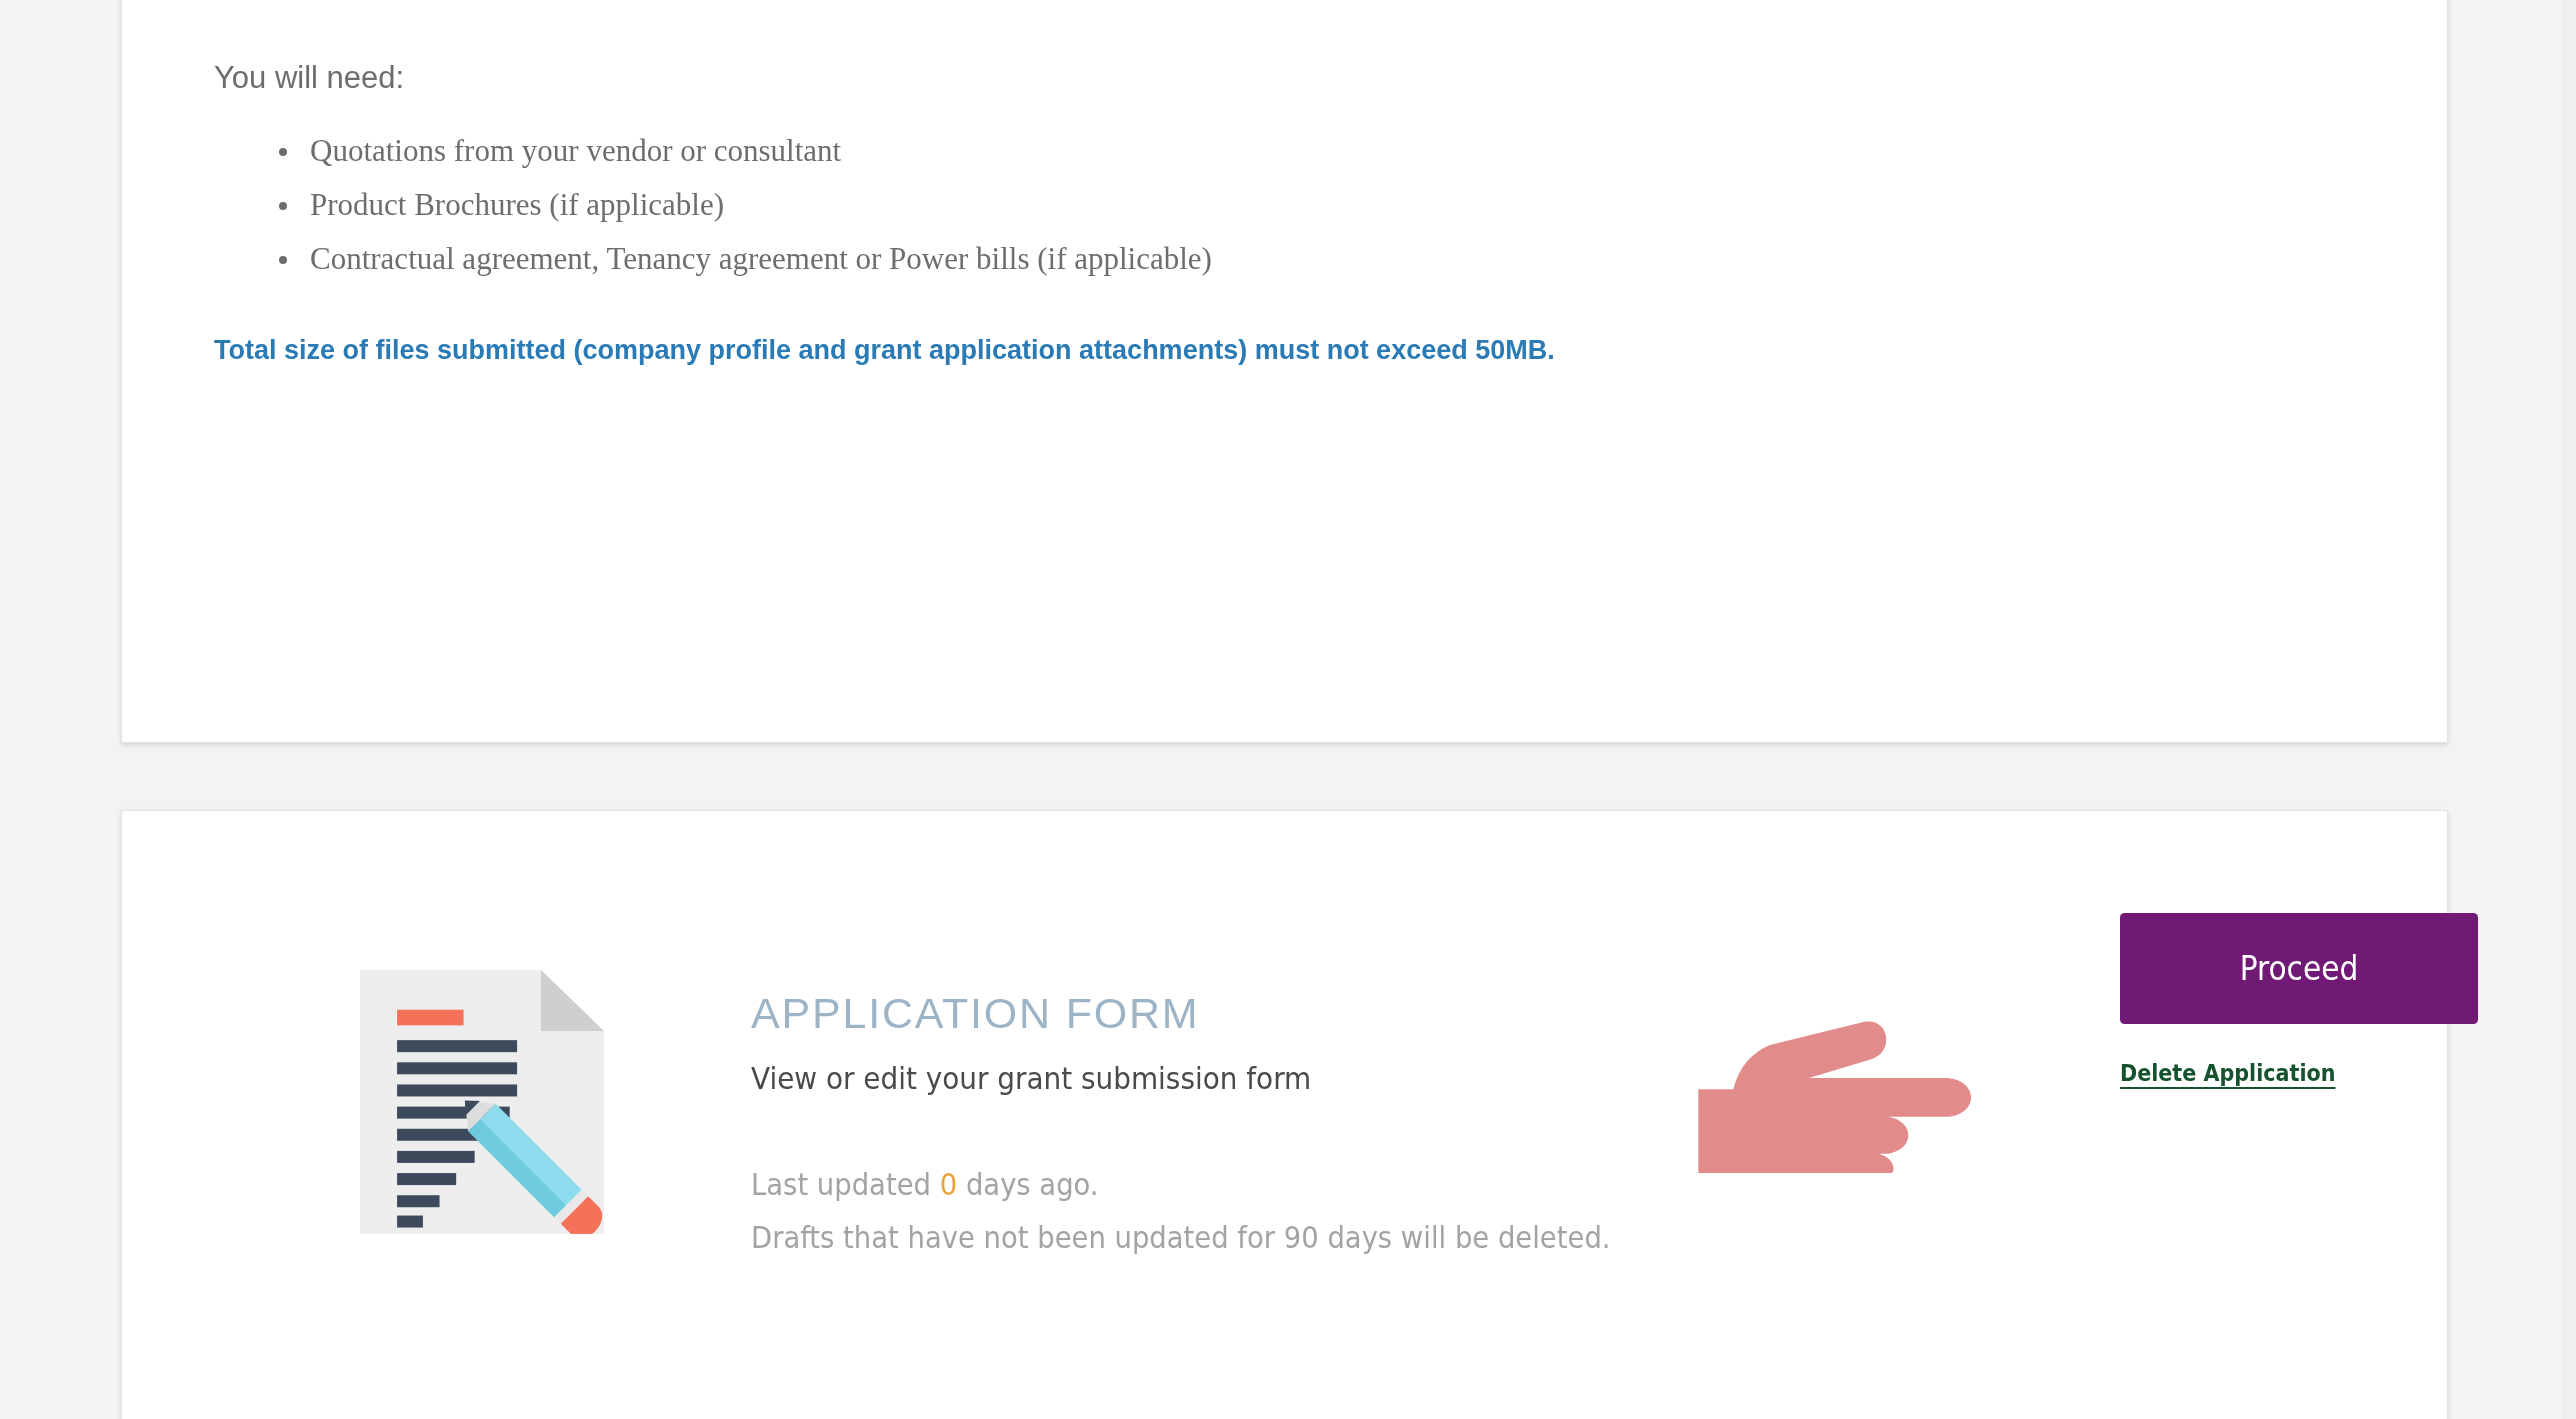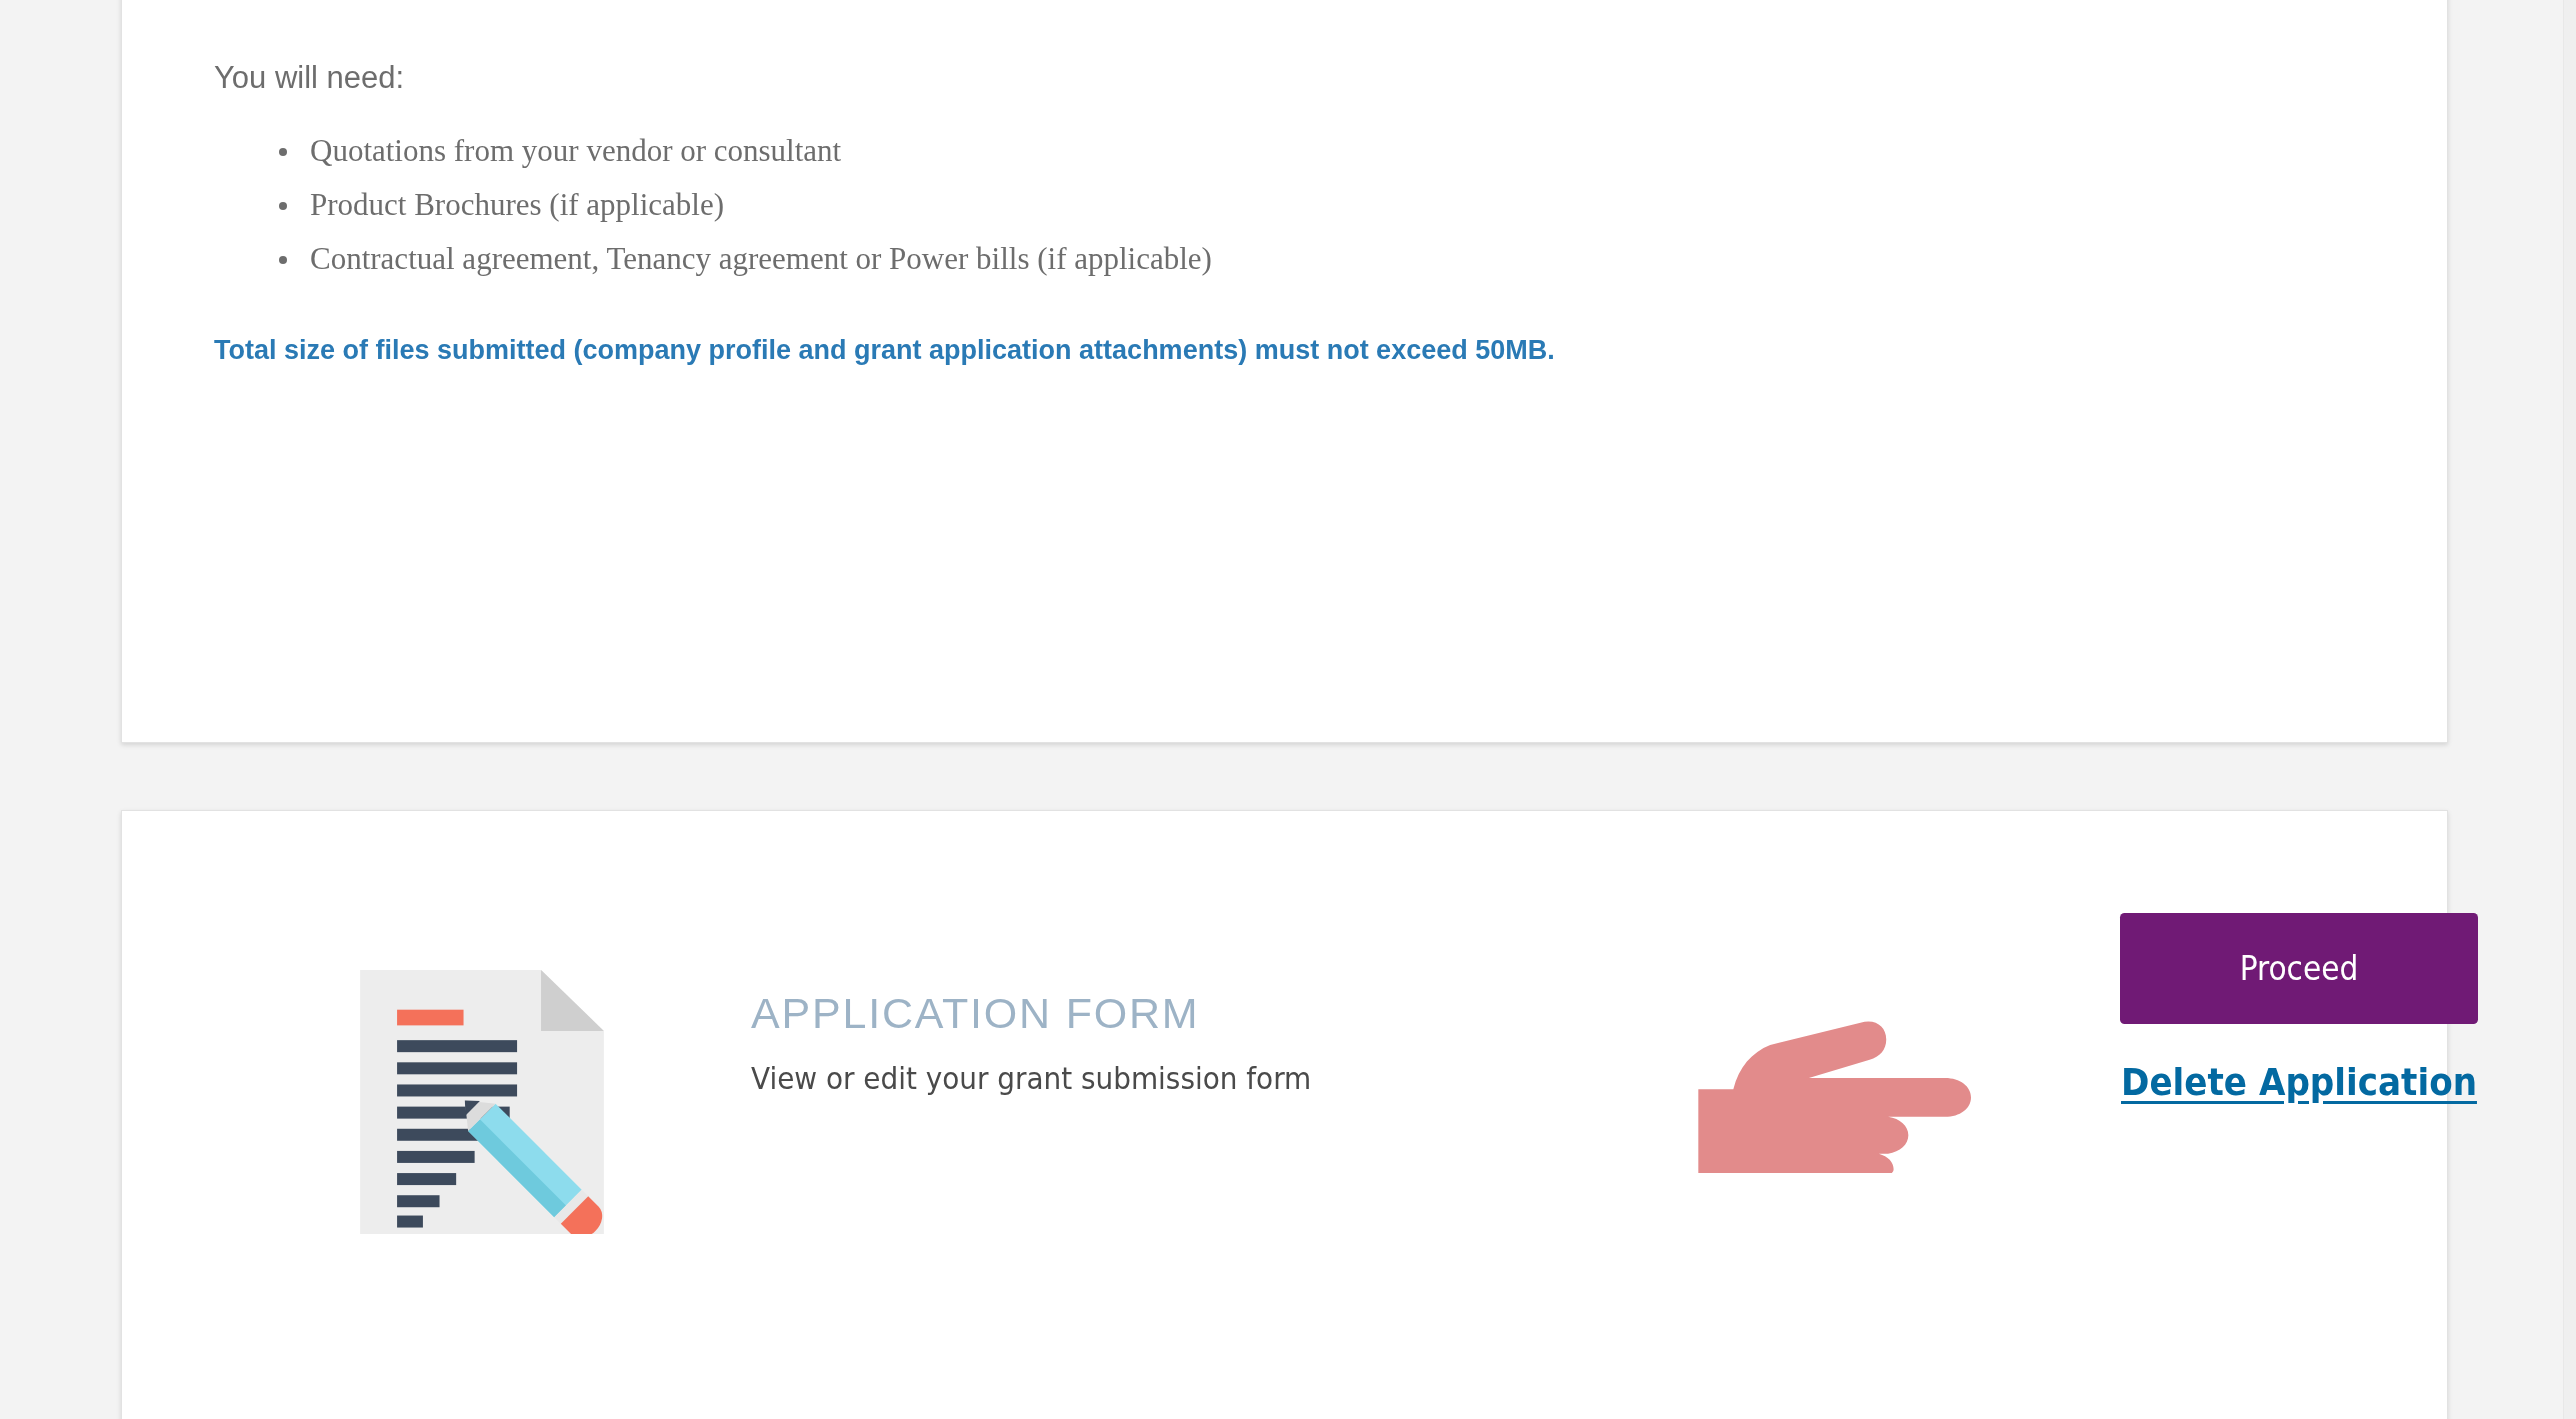--- a/index.html
+++ b/index.html
@@ -204,26 +204,26 @@
     text-align: center;
     cursor: pointer;
     padding: 0;
   }
 
   .delete-link {
     position: absolute;
     left: 0;
     top: 249px;
     width: 358px;
-    text-align: center;
-    font-family: "DejaVu Sans Condensed", "Liberation Sans Narrow", "Liberation Sans", sans-serif;
-    font-stretch: condensed;
-    font-size: 38px;
+    text-align: left;
+    font-family: "DejaVu Sans Condensed", "Liberation Sans Narrow", "Liberation Sans", sans-serif;
+    font-stretch: condensed;
+    font-size: 23px;
     font-weight: 700;
-    color: #0369a1;
+    color: #14532d;
     text-decoration: underline;
     text-underline-offset: 5.5px;
     cursor: pointer;
   }
 </style>
 </head>
 <body>
 
 <div class="page">
 
@@ -274,20 +274,28 @@
             <path d="M104 186 L92 197 L104 208 Z" fill="#3d4a5c"></path>
           </g>
         </svg>
       </div>
 
       <div class="app-text">
         <div class="app-title">APPLICATION FORM</div>
 
         <div class="app-subtitle">View or edit your grant submission form</div>
 
+        <div class="app-meta">
+          <div>
+            <span>Last updated</span>
+            <span class="meta-days">0</span>
+            <span>days ago.</span>
+          </div>
+          <div>Drafts that have not been updated for 90 days will be deleted.</div>
+        </div>
       </div>
 
       <div class="app-actions">
         <button class="proceed-button">Proceed</button>
 
         <a class="delete-link">Delete Application</a>
       </div>
 
     </div>
   </section>

